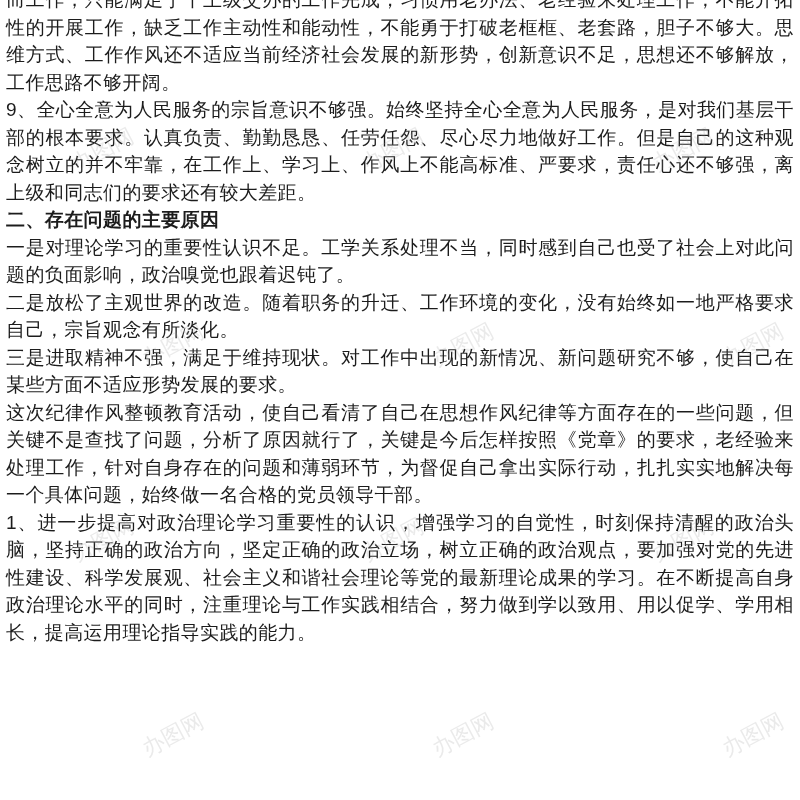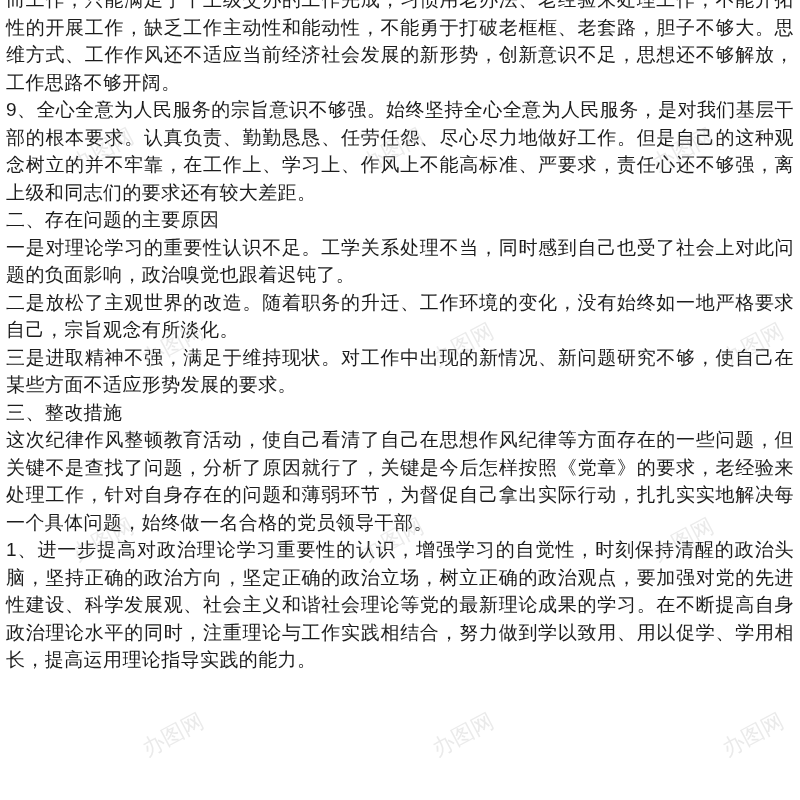--- a/index.html
+++ b/index.html
@@ -26,21 +26,21 @@
   .doc p {
     margin: 0;
     font-size: 19px;
     line-height: 27.5px;
     text-align: justify;
     text-justify: inter-ideograph;
     word-break: break-all;
     letter-spacing: 0.4px;
   }
   .doc p.heading {
-    font-weight: normal;
+    font-weight: bold;
   }
   .watermark-layer {
     position: absolute;
     inset: 0;
     pointer-events: none;
     z-index: 2;
   }
   .watermark {
     position: absolute;
     color: #9a9a9a;
@@ -54,21 +54,20 @@
 </head>
 <body>
 
 <div class="doc">
     <p class="body">而工作，只能满足于干上级交办的工作完成，习惯用老办法、老经验来处理工作，不能开拓性的开展工作，缺乏工作主动性和能动性，不能勇于打破老框框、老套路，胆子不够大。思维方式、工作作风还不适应当前经济社会发展的新形势，创新意识不足，思想还不够解放，工作思路不够开阔。</p>
     <p class="body">9、全心全意为人民服务的宗旨意识不够强。始终坚持全心全意为人民服务，是对我们基层干部的根本要求。认真负责、勤勤恳恳、任劳任怨、尽心尽力地做好工作。但是自己的这种观念树立的并不牢靠，在工作上、学习上、作风上不能高标准、严要求，责任心还不够强，离上级和同志们的要求还有较大差距。</p>
     <p class="heading">二、存在问题的主要原因</p>
     <p class="body">一是对理论学习的重要性认识不足。工学关系处理不当，同时感到自己也受了社会上对此问题的负面影响，政治嗅觉也跟着迟钝了。</p>
     <p class="body">二是放松了主观世界的改造。随着职务的升迁、工作环境的变化，没有始终如一地严格要求自己，宗旨观念有所淡化。</p>
     <p class="body">三是进取精神不强，满足于维持现状。对工作中出现的新情况、新问题研究不够，使自己在某些方面不适应形势发展的要求。</p>
-    <p class="heading">三、整改措施</p>
     <p class="body">这次纪律作风整顿教育活动，使自己看清了自己在思想作风纪律等方面存在的一些问题，但关键不是查找了问题，分析了原因就行了，关键是今后怎样按照《党章》的要求，老经验来处理工作，针对自身存在的问题和薄弱环节，为督促自己拿出实际行动，扎扎实实地解决每一个具体问题，始终做一名合格的党员领导干部。</p>
     <p class="body">1、进一步提高对政治理论学习重要性的认识，增强学习的自觉性，时刻保持清醒的政治头脑，坚持正确的政治方向，坚定正确的政治立场，树立正确的政治观点，要加强对党的先进性建设、科学发展观、社会主义和谐社会理论等党的最新理论成果的学习。在不断提高自身政治理论水平的同时，注重理论与工作实践相结合，努力做到学以致用、用以促学、学用相长，提高运用理论指导实践的能力。</p>
   </div>
 <div class="watermark-layer">
     <span class="watermark" style="left: 70px; top: 135px;">办图网</span>
     <span class="watermark" style="left: 360px; top: 135px;">办图网</span>
     <span class="watermark" style="left: 650px; top: 135px;">办图网</span>
     <span class="watermark" style="left: 140px; top: 330px;">办图网</span>
     <span class="watermark" style="left: 430px; top: 330px;">办图网</span>
     <span class="watermark" style="left: 720px; top: 330px;">办图网</span>

